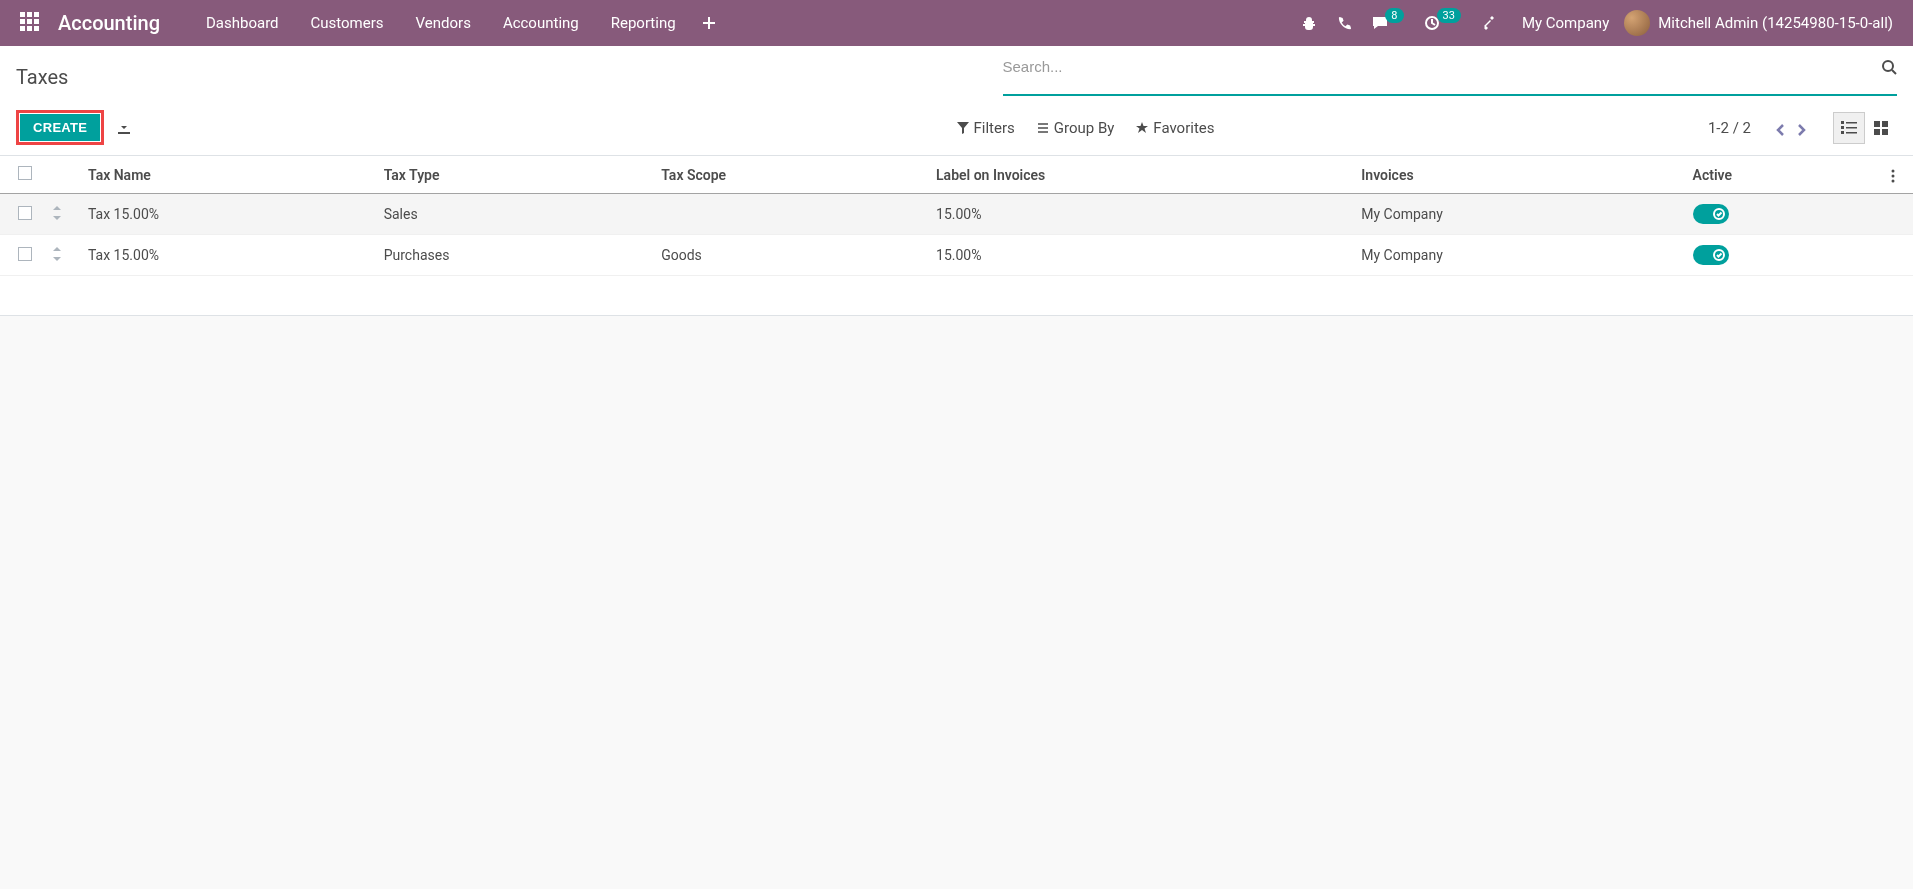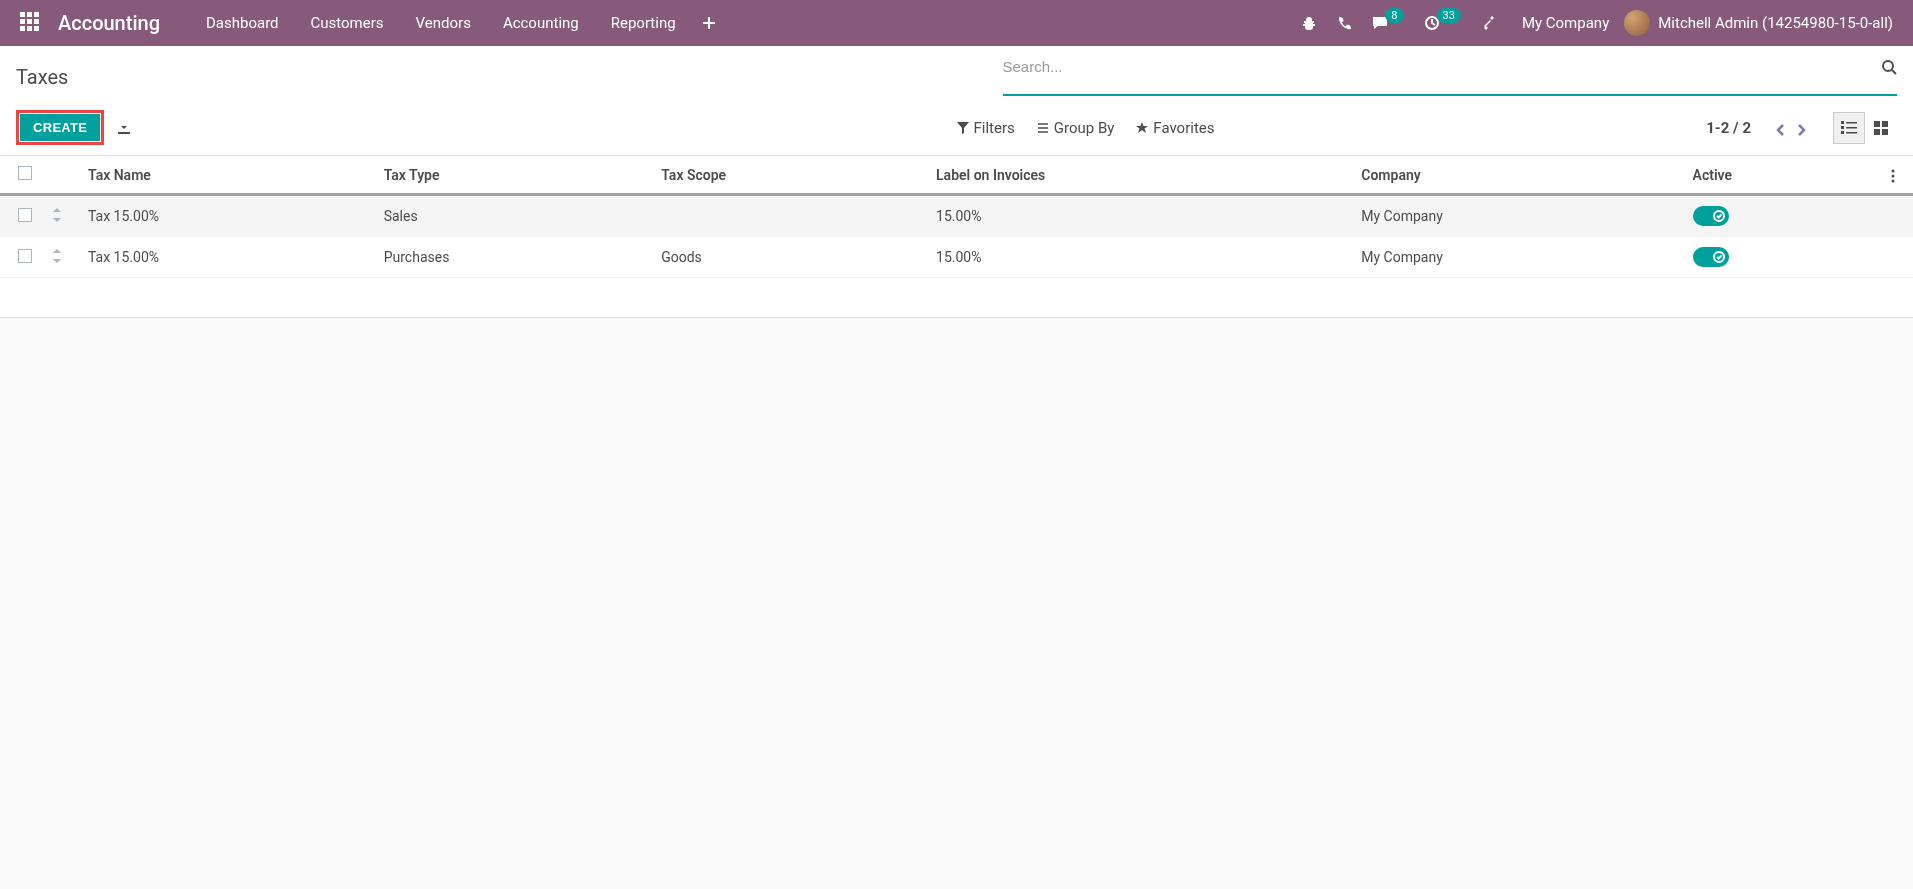--- a/index.html
+++ b/index.html
@@ -37,30 +37,30 @@
   
   .cp-left { display: flex; align-items: center; flex: 0 0 50%; }
   .btn-create { background: #00a09d; color: #fff; border: none; padding: 6px 13px; font-weight: bold; font-size: 13px; cursor: pointer; letter-spacing: 0.3px; }
   .highlight-box { border: 3px solid #e44; display: inline-block; padding: 1px; }
   .import-icon { color: #7c7bad; margin-left: 12px; cursor: pointer; }
   
   .cp-right { flex: 1; display: flex; align-items: center; }
   .filter-btn { color: #4c4c4c; margin-right: 22px; cursor: pointer; display: inline-flex; align-items: center; font-size: 15px; }
   .filter-btn svg, .filter-btn .ficon { margin-right: 5px; }
   .pager-section { margin-left: auto; display: flex; align-items: center; }
-  .pager-text { color: #4c4c4c; margin-right: 18px; font-size: 15px; font-weight: bold; }
+  .pager-text { color: #4c4c4c; margin-right: 18px; font-size: 15px; }
   .pager-arrow { color: #7c7bad; cursor: pointer; margin: 0 6px; font-size: 18px; font-weight: bold; }
   .view-switcher { display: flex; margin-left: 20px; }
   .view-btn { width: 32px; height: 32px; display: flex; align-items: center; justify-content: center; cursor: pointer; border: 1px solid transparent; color: #4c4c4c; }
   .view-btn.active { border: 1px solid #ccc; background: #f0f0f0; }
   
   
   .list-view { background: #fff; }
   table { width: 100%; border-collapse: collapse; }
-  thead th { text-align: left; padding: 10px 8px; font-weight: 600; font-size: 14px; color: #4c4c4c; border-bottom: 3px solid #a3a3a3; background: #fff; }
+  thead th { text-align: left; padding: 10px 8px; font-weight: 600; font-size: 14px; color: #4c4c4c; border-bottom: 1px solid #a3a3a3; background: #fff; }
   thead th:first-child { width: 44px; padding-left: 18px; }
   thead th.handle-col { width: 36px; }
   thead th:last-child { width: 40px; text-align: center; }
   tbody td { padding: 10px 8px; font-size: 14px; color: #4c4c4c; border-bottom: 1px solid #f0f0f0; }
   tbody td:first-child { padding-left: 18px; }
   tbody tr.hovered { background: #f5f5f5; }
   .checkbox { width: 14px; height: 14px; border: 1px solid #adb5bd; display: inline-block; background: #fff; cursor: pointer; }
   .drag-handle { color: #adb5bd; cursor: grab; font-size: 12px; display: inline-flex; flex-direction: column; line-height: 6px; }
   
   .toggle { width: 36px; height: 20px; background: #00a09d; border-radius: 20px; display: inline-flex; align-items: center; justify-content: flex-end; padding: 0 3px; cursor: pointer; position: relative; }
@@ -218,21 +218,21 @@
 <div class="list-view">
   <table>
     <thead>
       <tr>
         <th><span class="checkbox"></span></th>
         <th class="handle-col"></th>
         <th>Tax Name</th>
         <th>Tax Type</th>
         <th>Tax Scope</th>
         <th>Label on Invoices</th>
-        <th>Company</th>
+        <th>Invoices</th>
         <th>Active</th>
         <th><span class="kebab">
           <svg width="4" height="14" viewBox="0 0 4 14" fill="#4c4c4c">
                 <circle cx="2" cy="2" r="1.5"></circle>
                 <circle cx="2" cy="7" r="1.5"></circle>
                 <circle cx="2" cy="12" r="1.5"></circle>
               </svg>
         </span></th>
       </tr>
     </thead>

